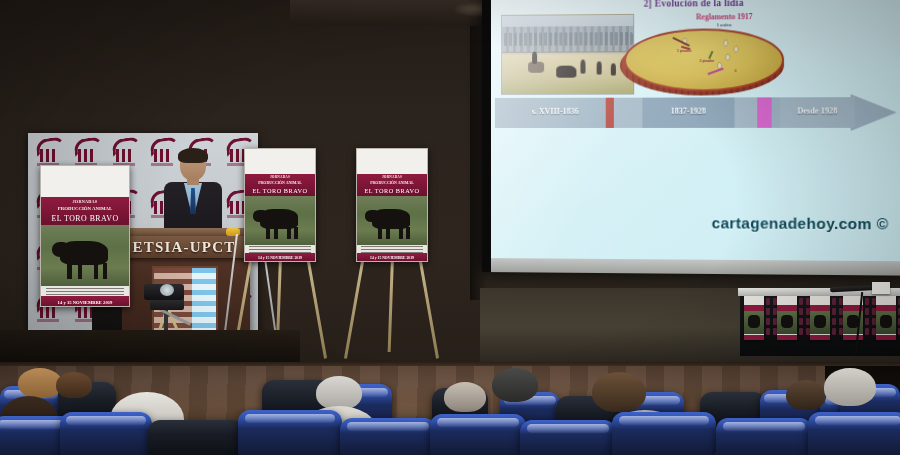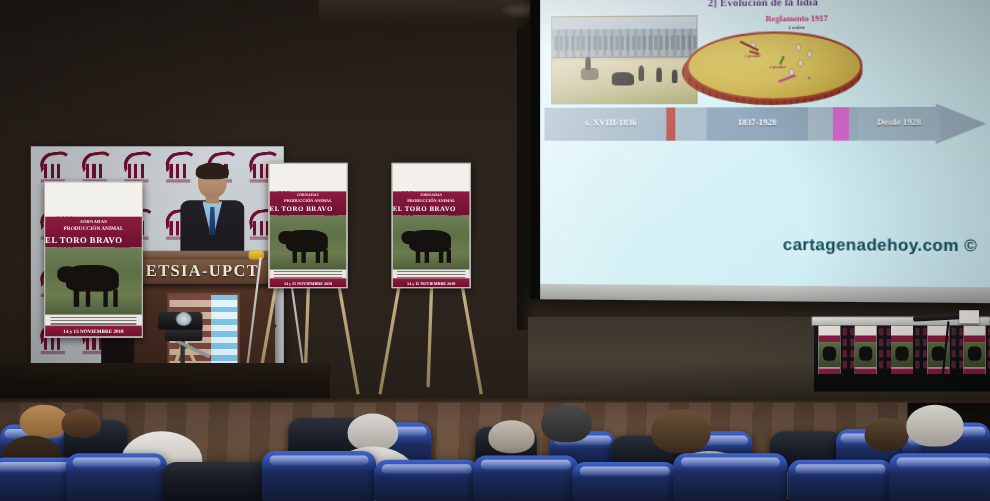--- a/index.html
+++ b/index.html
@@ -196,22 +196,22 @@
   .poster{position:absolute;background:#e9e7e2;box-shadow:0 2px 7px rgba(0,0,0,.6);
     border:1px solid #b9b5ad;overflow:hidden;}
   .p-logos{position:absolute;left:0;top:0;width:100%;height:22%;background:#f2f0ec;}
   .p-logo-l{position:absolute;left:12%;top:22%;width:16%;height:48%;
     background:repeating-linear-gradient(90deg,#6e1030 0 2px,transparent 2px 4px);}
   .p-logo-r{position:absolute;right:12%;top:22%;width:16%;height:48%;
     background:radial-gradient(circle,#2e4f8a 38%,transparent 40%);}
   .p-band{position:absolute;left:0;width:100%;background:linear-gradient(180deg,#8e1b3f,#6e1030);}
   .p-t1{position:absolute;width:100%;text-align:center;color:#f4eee6;
     font-family:"Liberation Serif",serif;font-weight:bold;}
-  .p-t2{position:absolute;width:100%;text-align:left;color:#ffffff;
-    font-family:"Liberation Serif",serif;font-weight:bold;letter-spacing:.5px;}
+  .p-t2{position:absolute;width:100%;text-align:center;color:#ffffff;
+    font-family:"Liberation Serif",serif;font-weight:normal;letter-spacing:.5px;}
   .p-photo{position:absolute;left:0;width:100%;
     background:linear-gradient(180deg,#6f7f58 0%,#5d7046 35%,#6b7c4f 70%,#4e5f3c 100%);
     overflow:hidden;}
   .p-bull{position:absolute;background:#14110e;border-radius:34% 40% 24% 26%;}
   .p-bull-head{position:absolute;background:#14110e;border-radius:45% 35% 35% 45%;}
   .p-leg{position:absolute;background:#14110e;}
   .p-fine{position:absolute;left:6%;width:88%;
     background:repeating-linear-gradient(180deg,rgba(40,30,30,.55) 0 1px,transparent 1px 3px);}
   .p-foot{position:absolute;left:0;width:100%;background:linear-gradient(180deg,#8e1b3f,#6e1030);}
   .p-foot-text{position:absolute;width:100%;text-align:center;color:#fff;

